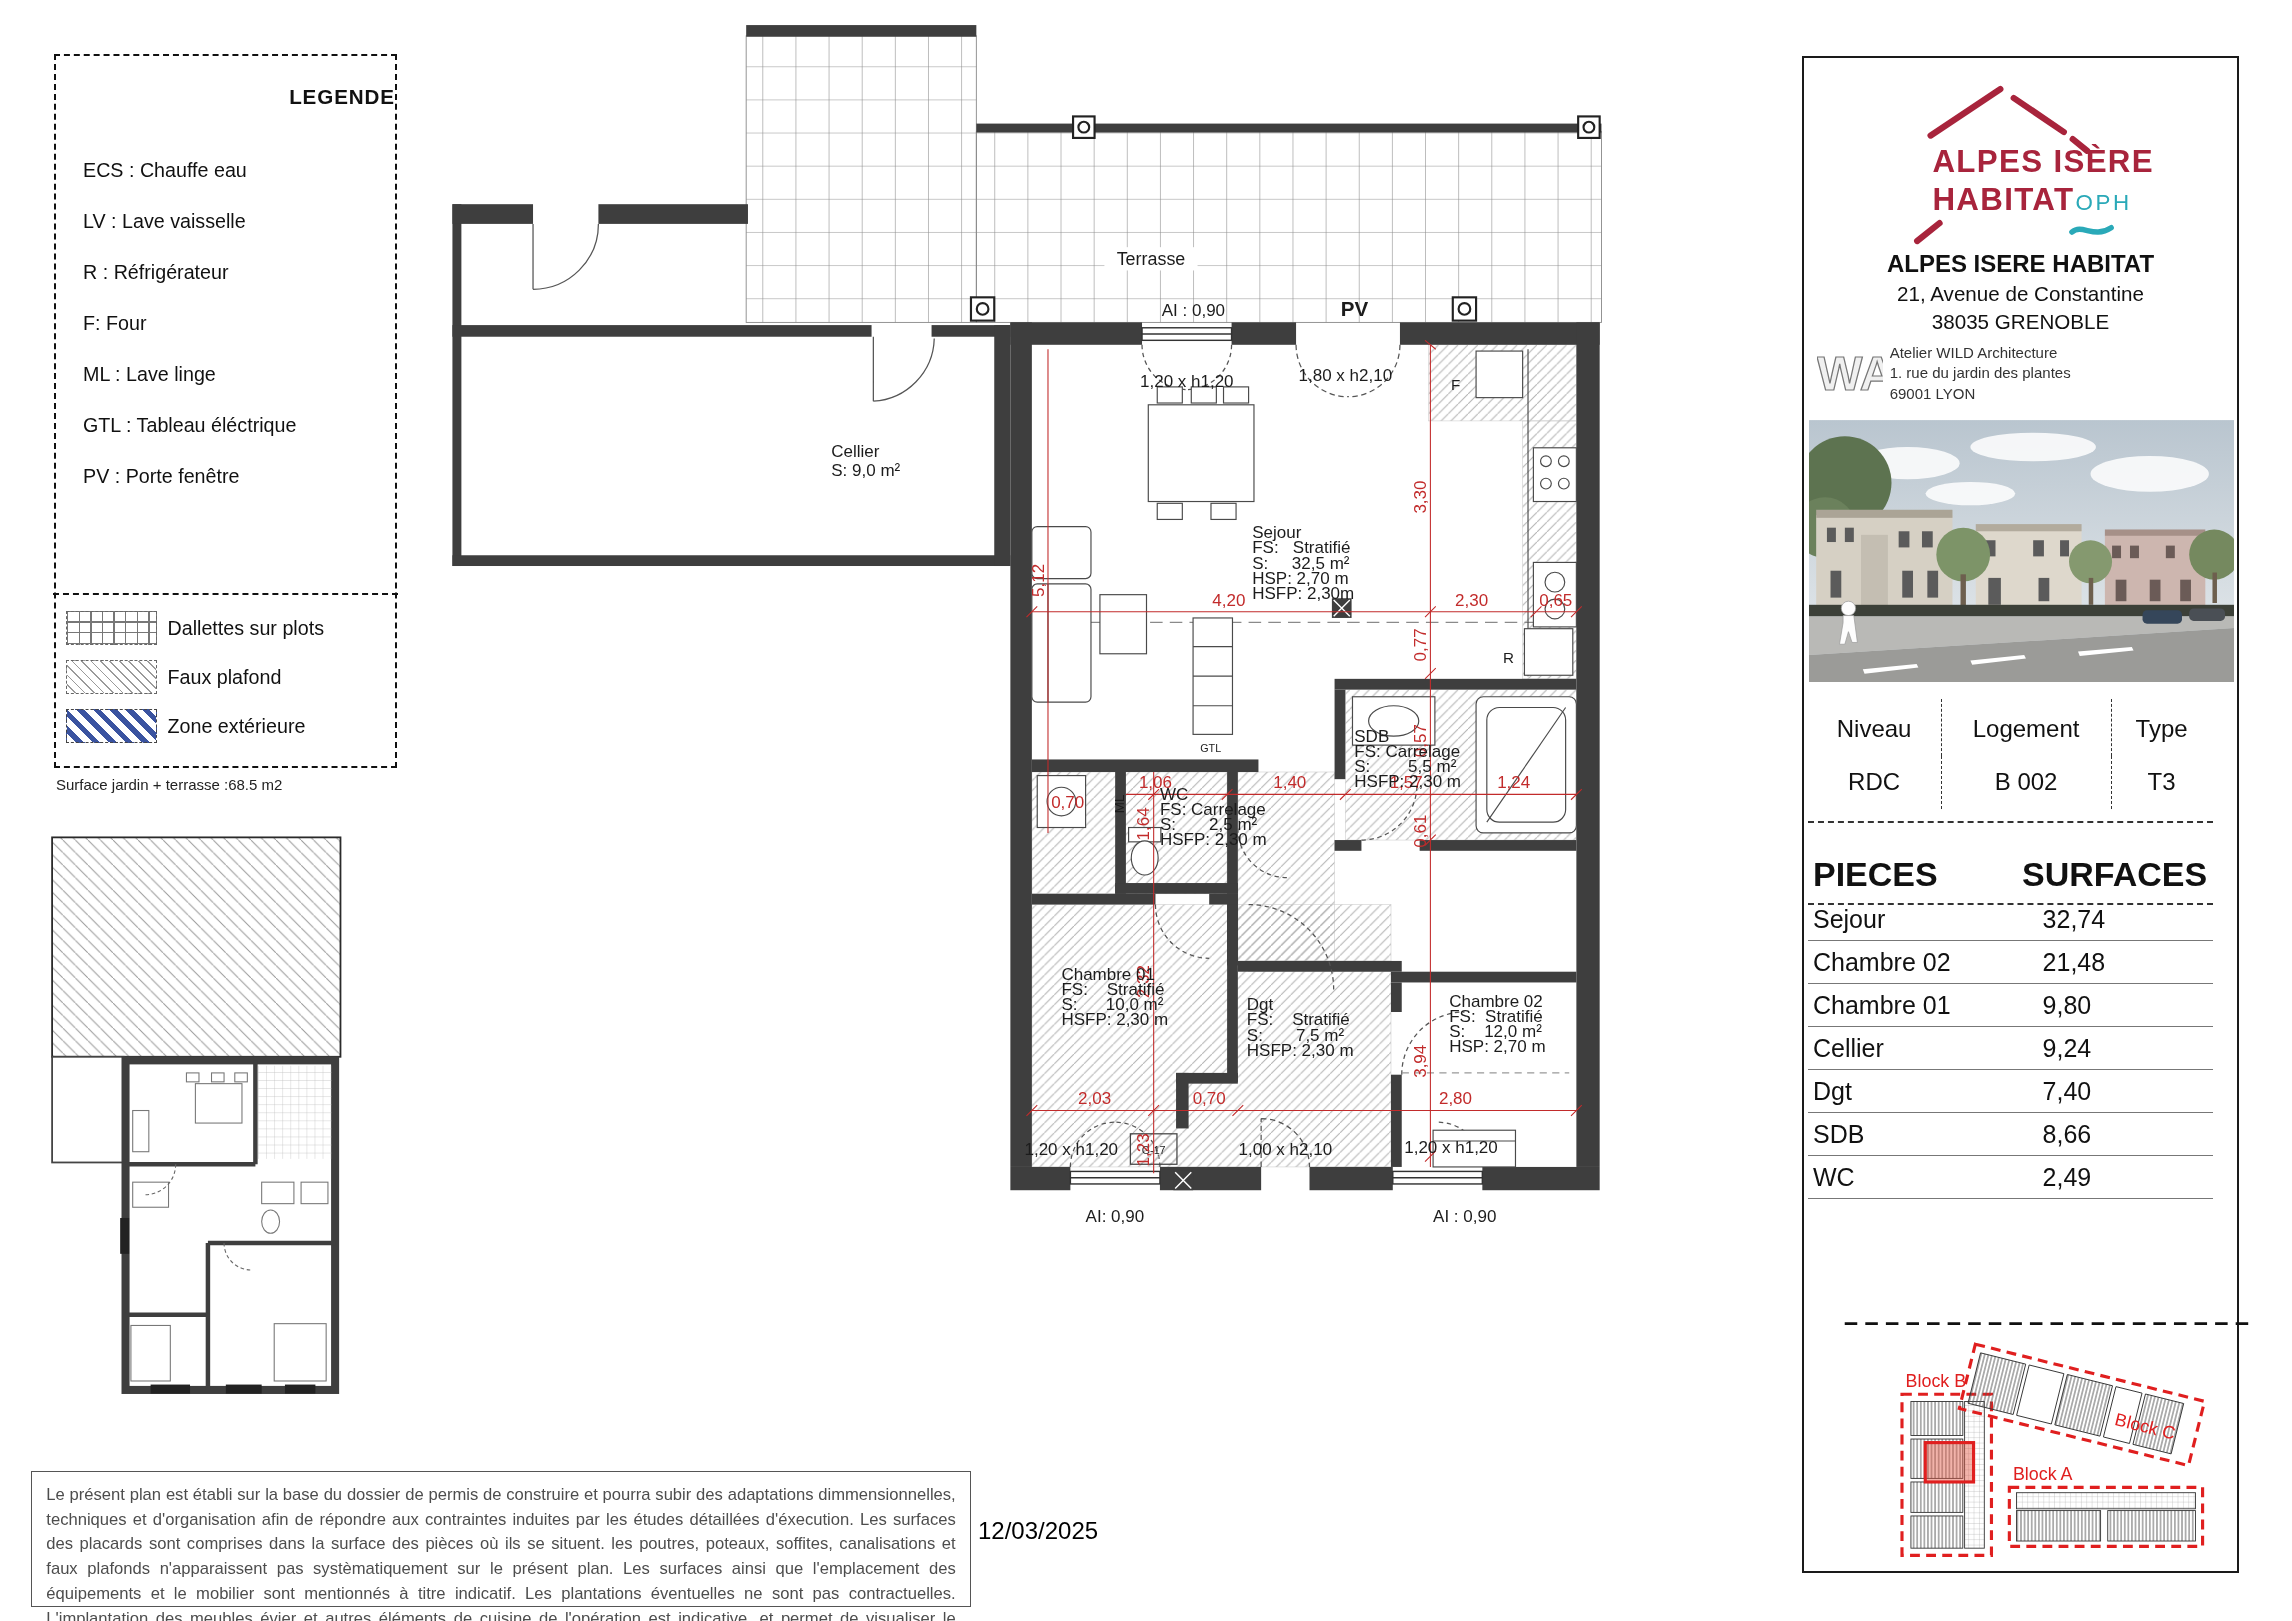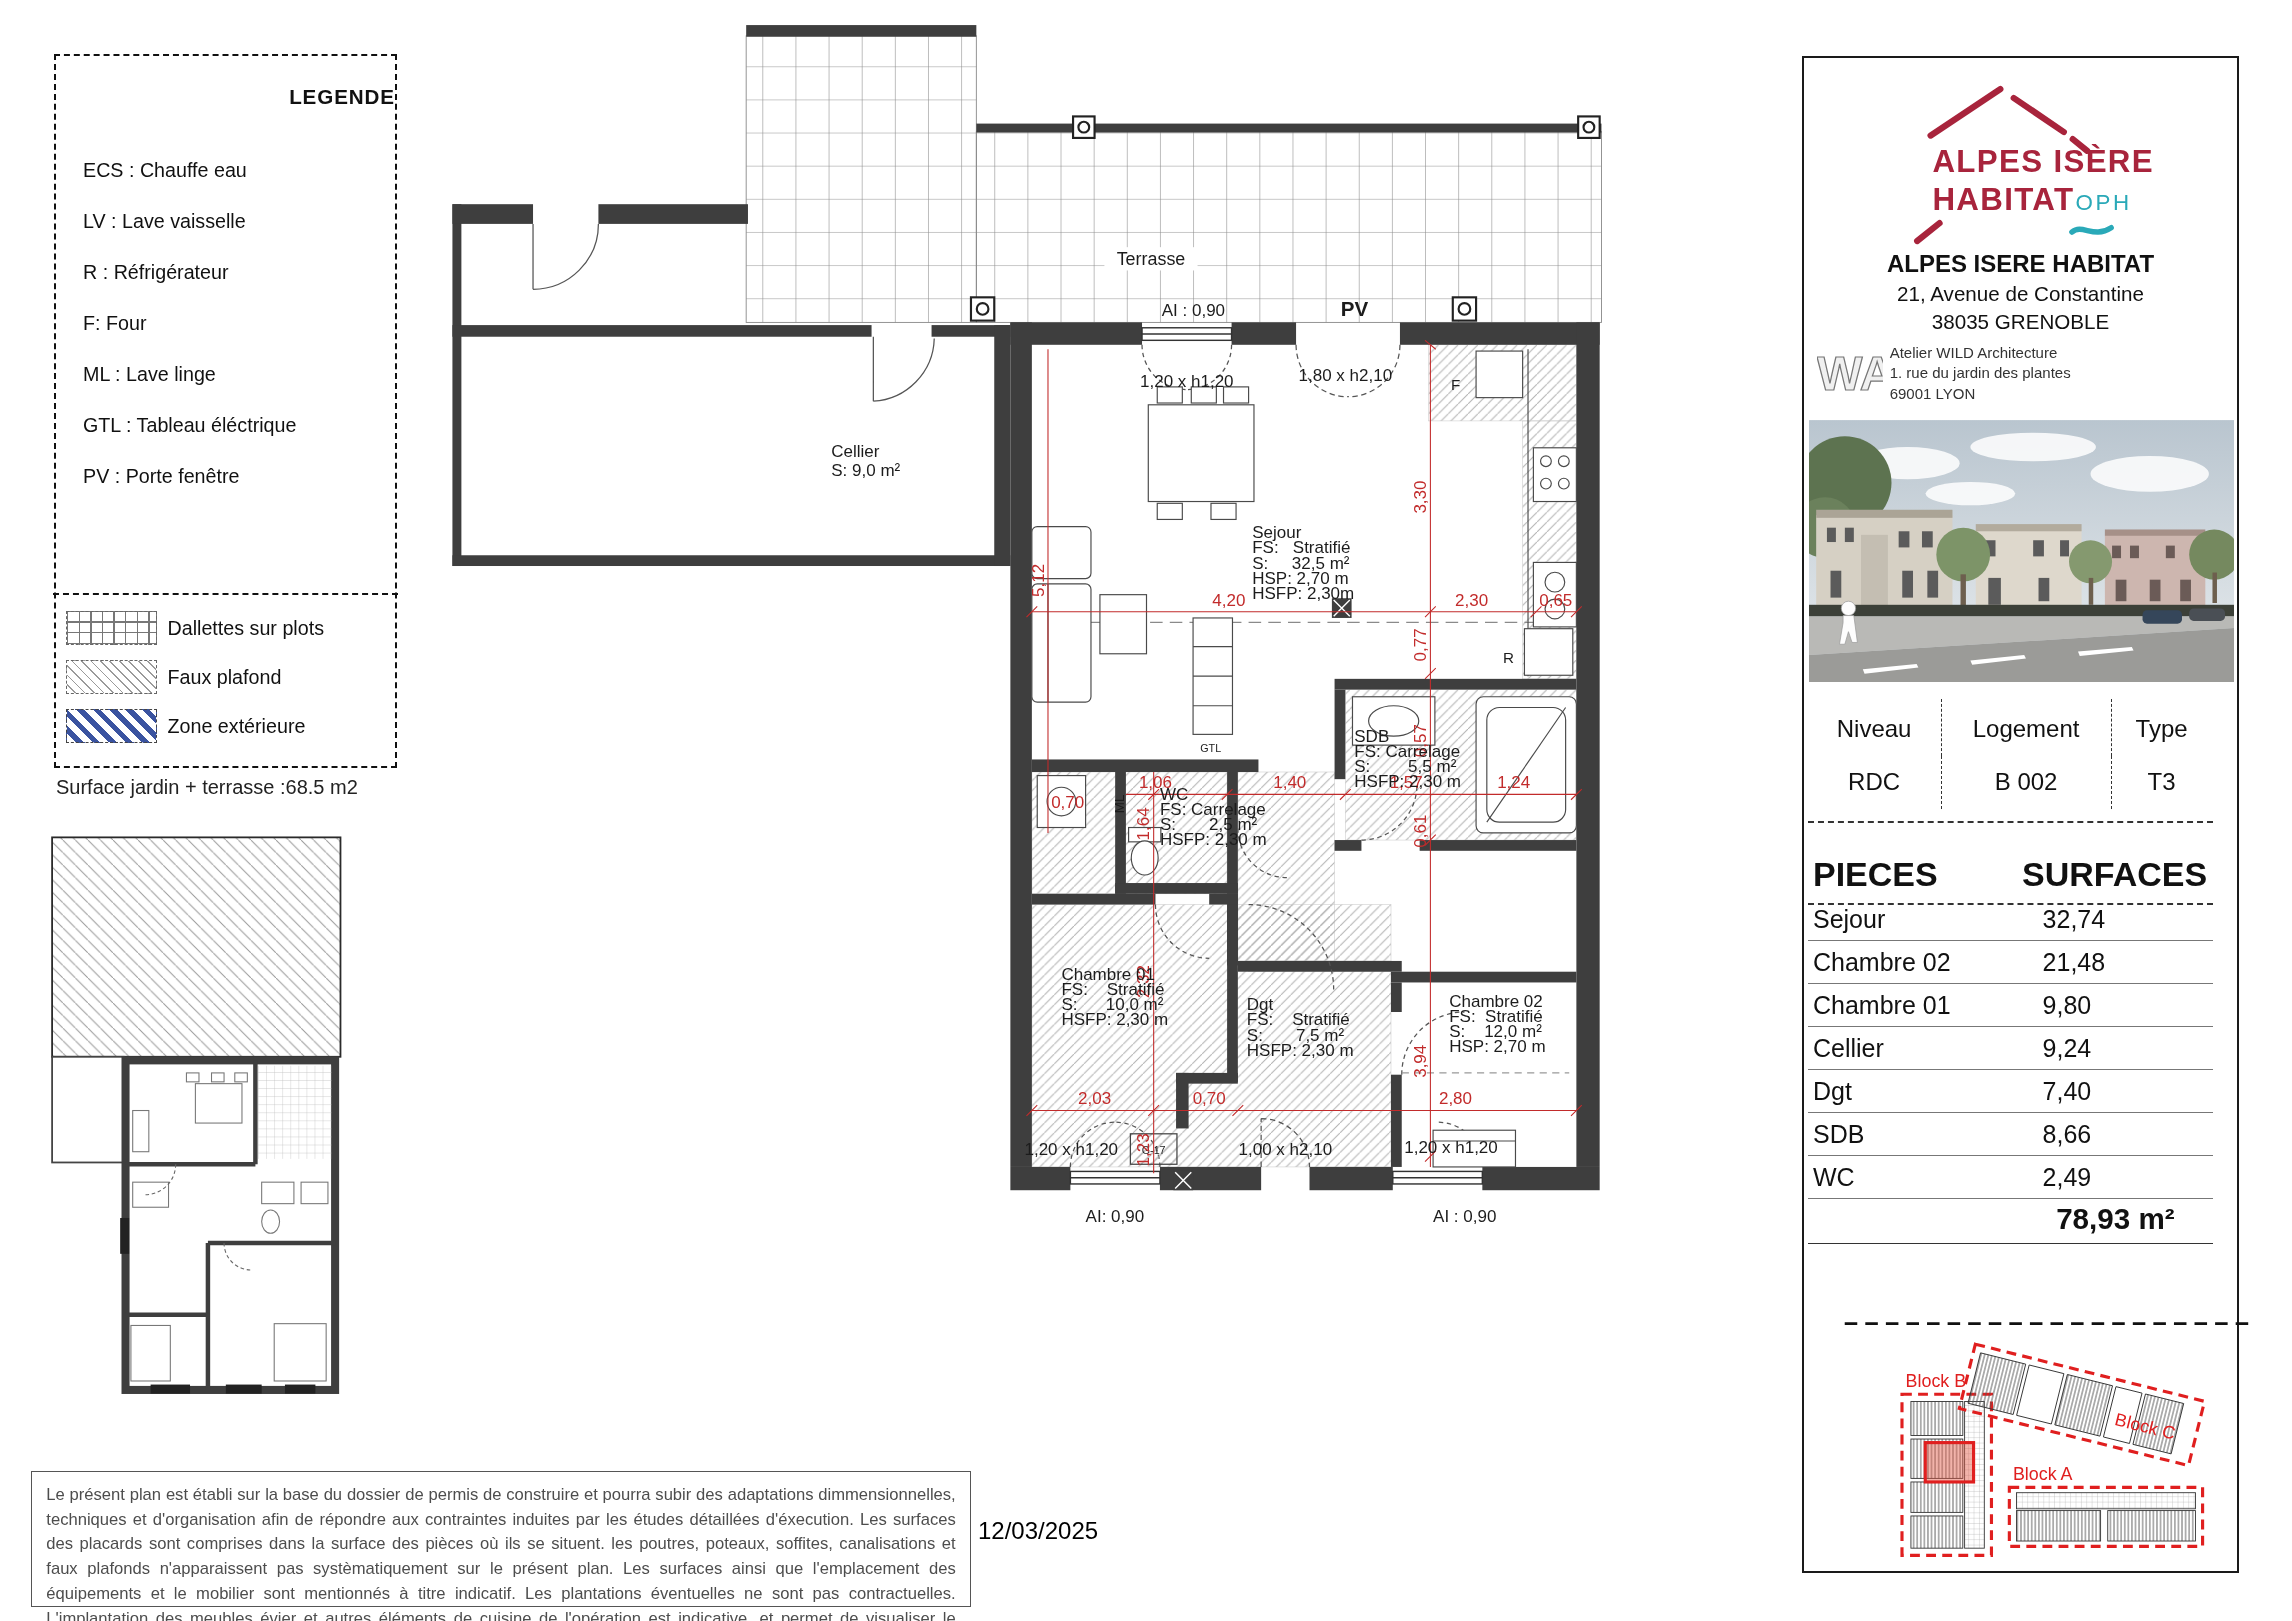--- a/index.html
+++ b/index.html
@@ -13,21 +13,21 @@
   .leg-title{text-align:right;margin-top:29px;font-size:20.6px;font-weight:bold;letter-spacing:0.9px;}
   .leg-items{margin:50px 0 0 27px;display:flex;flex-direction:column;gap:28px;font-size:19.7px;}
   .leg-patterns{position:absolute;left:-2.7px;right:-2.7px;top:537px;border-top:2.7px dashed #111;padding:16px 0 0 12.5px;}
   .leg-row{display:flex;align-items:center;gap:10.7px;margin-bottom:15px;}
   .sw{width:91px;height:34px;box-sizing:border-box;border:1.8px dashed #666;}
   .sw-dallettes{background-image:repeating-linear-gradient(90deg,#777 0 1.3px,transparent 1.3px 11.6px),
                                  repeating-linear-gradient(0deg,#777 0 1.3px,transparent 1.3px 10.7px);}
   .sw-faux{background:repeating-linear-gradient(45deg,#fff 0 5.4px,#9a9a9a 5.4px 6.7px);}
   .sw-zone{background:repeating-linear-gradient(45deg,#fff 0 6.3px,#3A53A0 6.3px 11.6px);border-color:#444;}
   .leg-row span{font-size:19.7px;}
-  .surface-note{left:56px;top:776px;font-size:20px;color:#222;}
+  .surface-note{left:56px;top:776px;font-size:15px;color:#222;}
 
   
   .panel{left:1802px;top:56px;width:437px;height:1517px;border:2.2px solid #1a1a1a;box-sizing:border-box;background:#fff;}
   .org{position:absolute;top:190px;left:0;right:0;text-align:center;line-height:1.35;}
   .org .n{font-size:24px;font-weight:bold;}
   .org .a{font-size:20.6px;}
   .arch{position:absolute;top:285px;left:12.5px;display:flex;align-items:center;gap:7.2px;}
   .arch .lines{font-size:15px;color:#333;line-height:1.35;}
   .photo{position:absolute;top:362px;left:4.5px;}
   .info{position:absolute;top:641px;left:3.6px;width:405px;display:grid;grid-template-columns:134px 170px 100px;
@@ -514,21 +514,20 @@
       </div>
       <div class="prow">
         <span class="nm">SDB</span>
           <span>8,66</span>
       </div>
       <div class="prow">
         <span class="nm">WC</span>
           <span>2,49</span>
       </div>
     </div>
-    <div class="total-row">78,93 m²</div>
 
     <div class="blocks-wrap">
       <svg width="433" height="249" viewBox="0 0 484 278">
         <defs>
           <pattern id="hbv" width="4" height="4" patternUnits="userSpaceOnUse">
             <path d="M1 0 V4" stroke="#555" stroke-width="1"></path>
           </pattern>
           <pattern id="dots2" width="6" height="6" patternUnits="userSpaceOnUse">
             <path d="M6 0H0V6" fill="none" stroke="#aaa" stroke-width="0.7"></path>
           </pattern>

